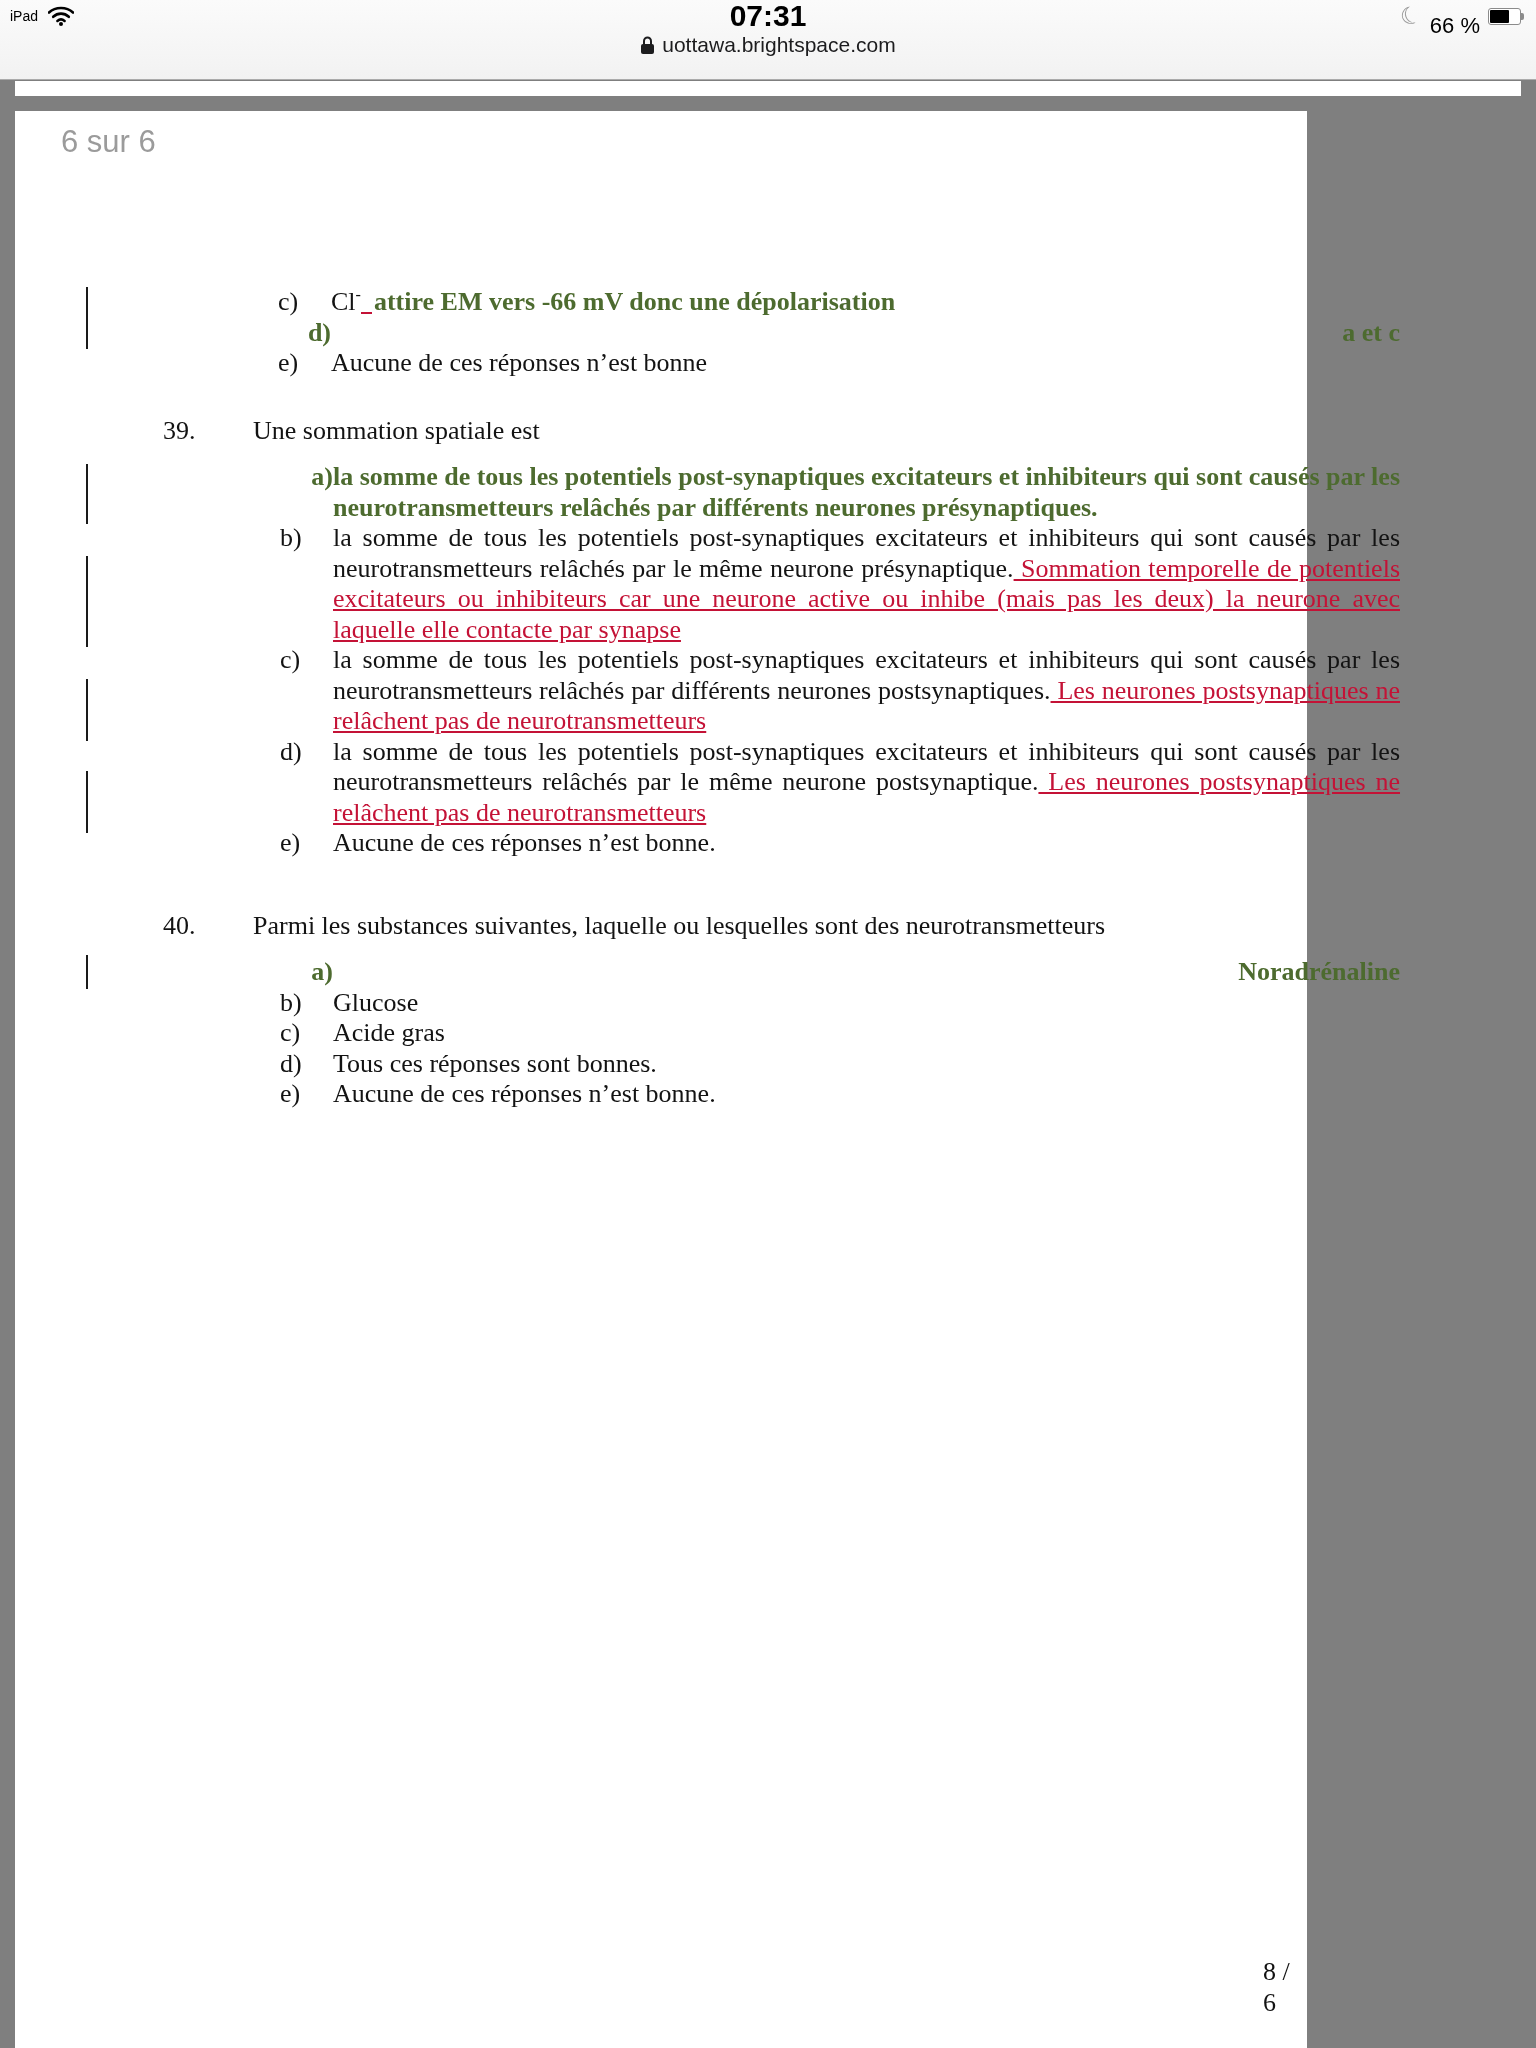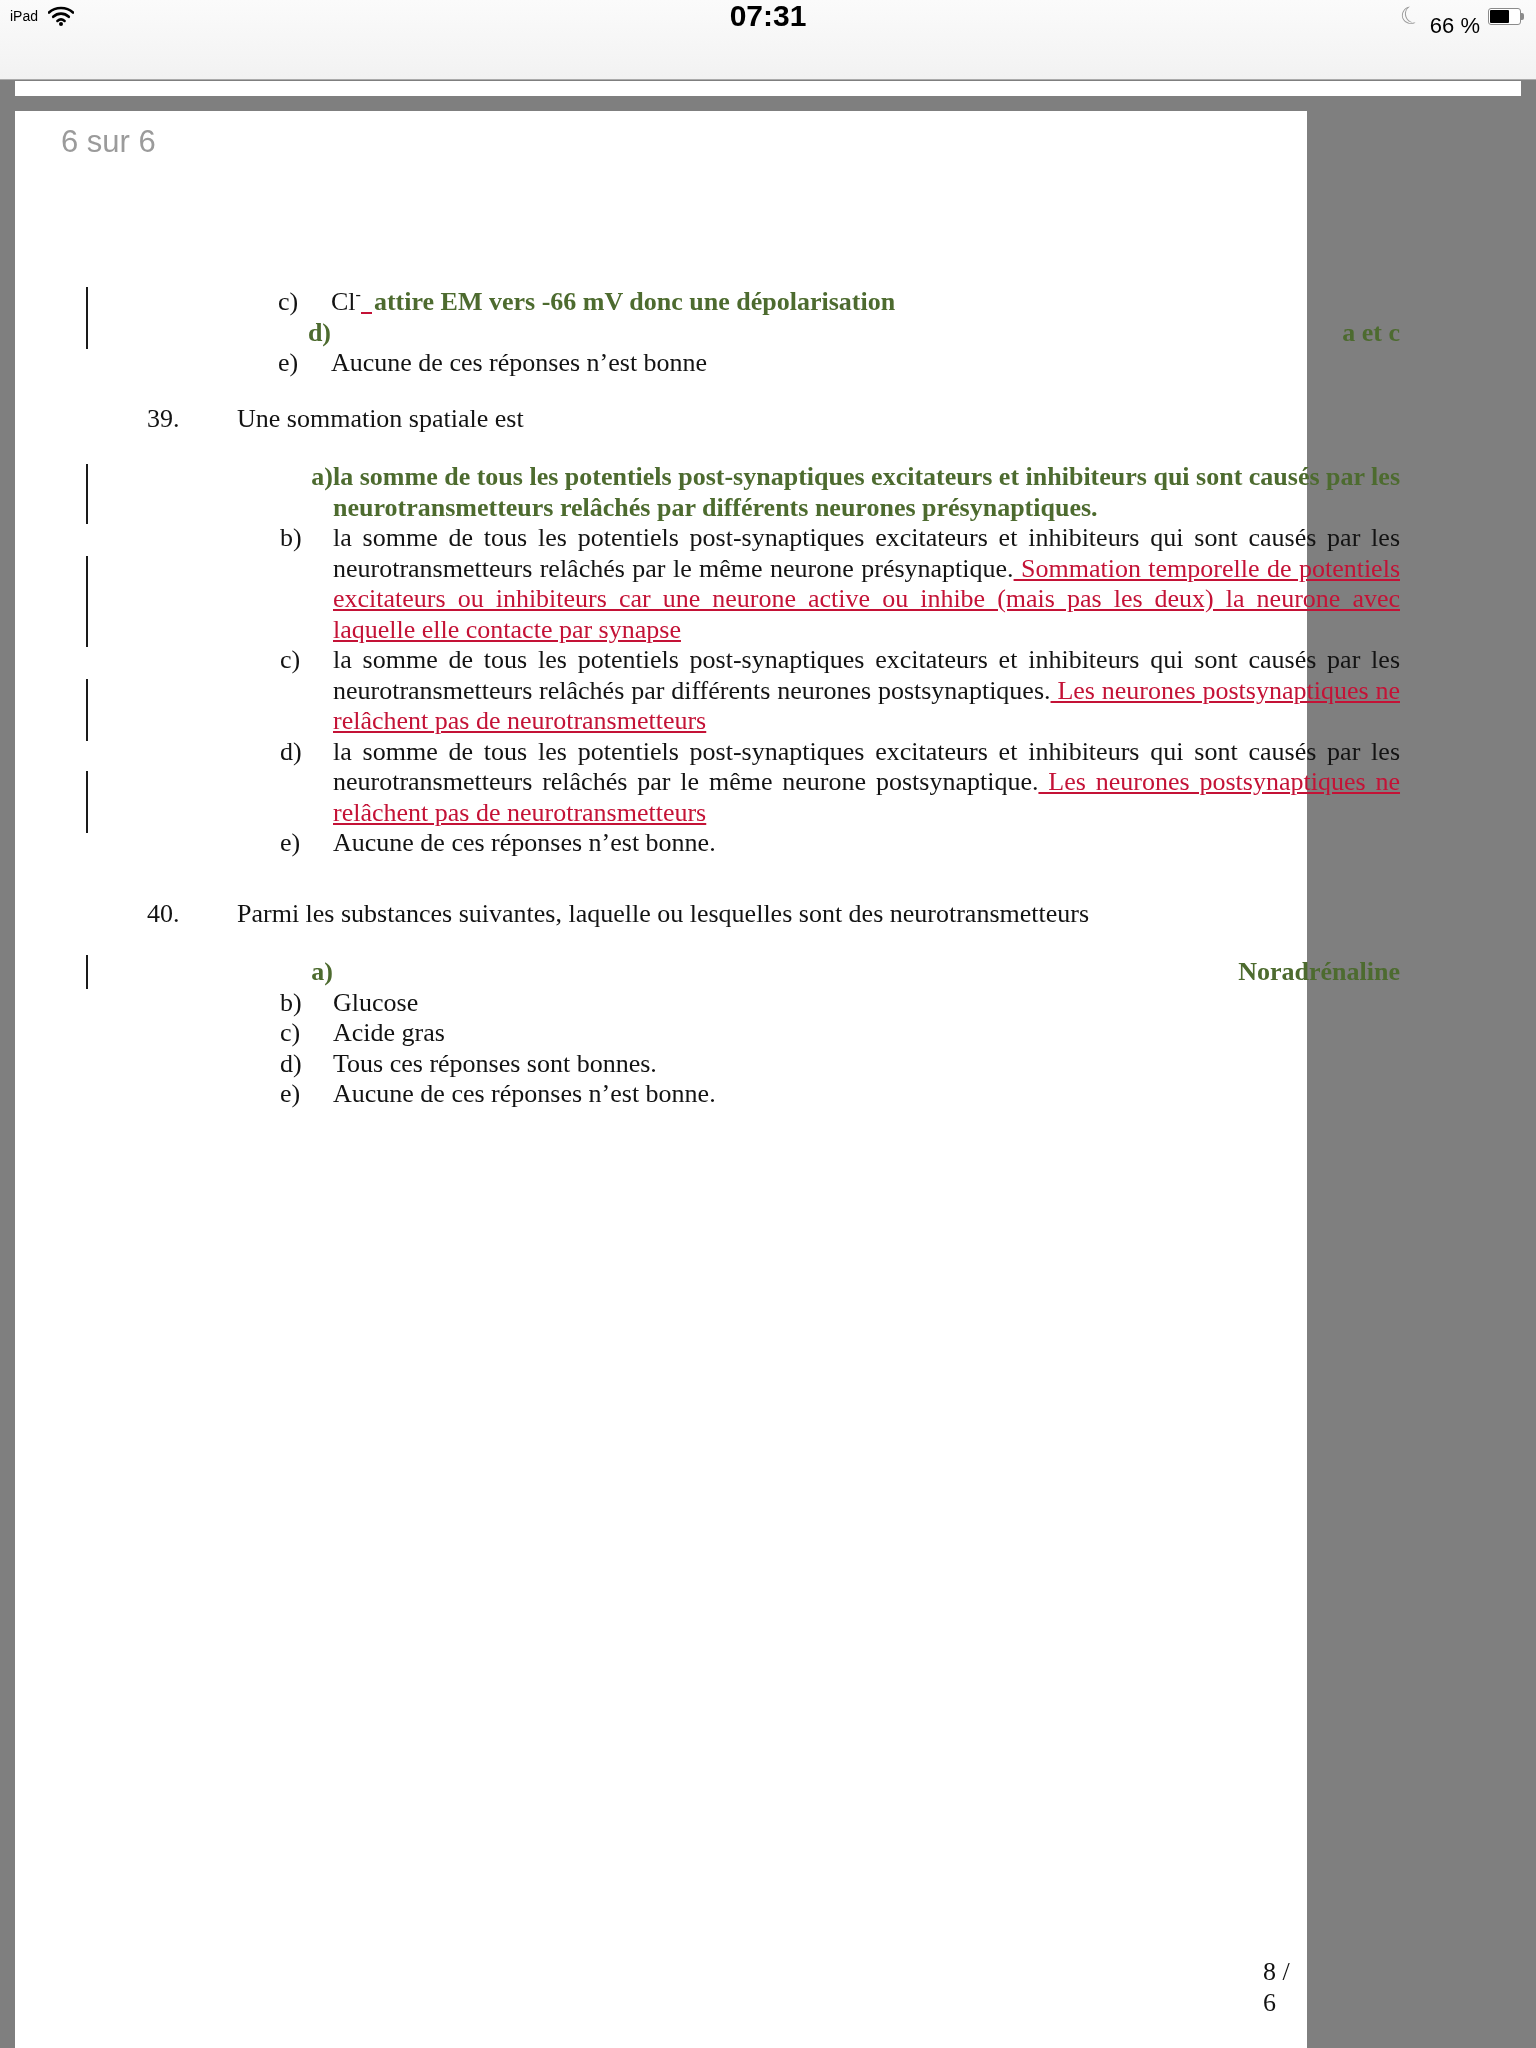--- a/index.html
+++ b/index.html
@@ -60,21 +60,21 @@
 
   .page-indicator {
     position: absolute; top: 16px; left: 46px;
     font-size: 31px; color: #9b9b9b; font-family: "Liberation Sans", sans-serif;
   }
 
   
   .doc { font-family: "Liberation Serif", serif; font-size: 26px; line-height: 30.5px; color: #131313; }
 
   .q38opts { position: absolute; top: 176px; left: 263px; width: 1122px; }
-  .qhead   { position: absolute; left: 132px; width: 1300px; display: flex; }
+  .qhead   { position: absolute; left: 148px; width: 1300px; display: flex; margin-top: 12px; }
   .qhead .qnum { width: 90px; flex: none; }
   .qhead-39 { top: 293px; }
   .qhead-40 { top: 788px; }
   .opts { position: absolute; left: 265px; width: 1120px; }
   .opts-39 { top: 351px; }
   .opts-40 { top: 846px; }
 
   .opt { display: flex; }
   .olabel { width: 53px; flex: none; }
   .otext { flex: 1; }
@@ -115,20 +115,27 @@
     <div class="sb-right">
       <span class="moon">☾</span>
       <span class="sb-batt-pct">66 %</span>
       <span class="battery">
         <span class="shell"></span>
           <span class="fill"></span>
           <span class="nub"></span>
       </span>
     </div>
   </div>
+  <div class="url-row">
+    <svg class="icon-svg" width="15" height="20" viewBox="0 0 15 20">
+      <rect x="1" y="9" width="13" height="10" rx="2" fill="#1c1c1e"></rect>
+      <path d="M4 9 V6 a3.5 3.5 0 0 1 7 0 V9" fill="none" stroke="#1c1c1e" stroke-width="2"></path>
+    </svg>
+    <span class="url-text">uottawa.brightspace.com</span>
+  </div>
 </header>
 
 <div class="viewer">
   <div class="prev-page"></div>
 
   <div class="page doc">
     <div class="page-indicator">6 sur 6</div>
 
     <div class="change-bar" style="top:176px;height:62px;"></div>
     <div class="change-bar" style="top:353px;height:60px;"></div>

